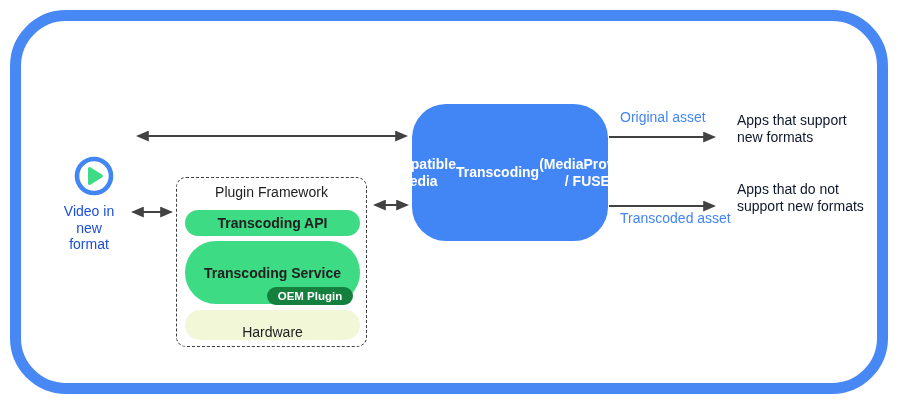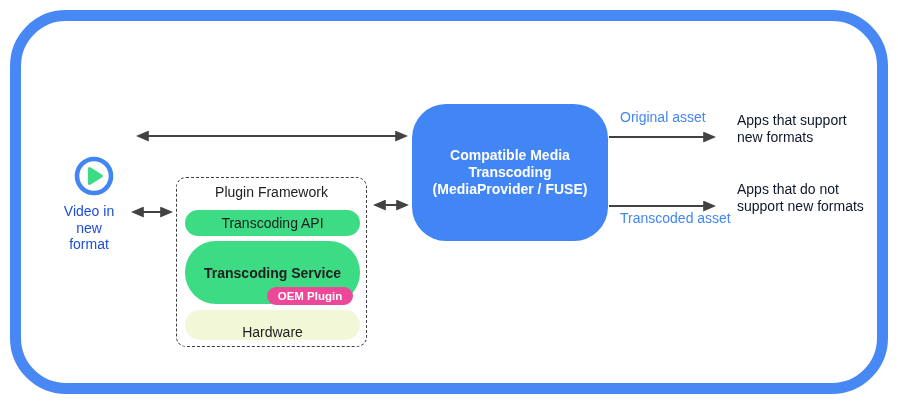--- a/index.html
+++ b/index.html
@@ -23,30 +23,30 @@
     border:1.6px dashed #3c4043;border-radius:10px;background:#ffffff;
   }
   .fw-title{
     position:absolute;left:0;top:6px;width:100%;text-align:center;
     font-size:14px;color:#212121;
   }
   .pill{
     position:absolute;left:8px;width:175px;display:flex;align-items:center;justify-content:center;
     box-sizing:border-box;
   }
-  .pill-api{top:32px;height:26px;border-radius:13px;background:#3DDC84;font-weight:normal;font-size:14px;}
+  .pill-api{top:32px;height:26px;border-radius:13px;background:#3DDC84;font-weight:bold;font-size:14px;}
   .pill-service{top:63px;height:63px;border-radius:31px;background:#3DDC84;font-weight:bold;font-size:14px;}
   .pill-oem{
-    left:90px;top:109px;width:86px;height:18px;border-radius:9px;background:#ec4899;
+    left:90px;top:109px;width:86px;height:18px;border-radius:9px;background:#15803d;
     color:#ffffff;font-weight:bold;font-size:11.5px;align-items:center;
   }
   .pill-hw{top:132px;height:30px;border-radius:15px;background:#F2F7D8;font-size:14px;align-items:flex-end;}
   .transcoder{
     position:absolute;left:412px;top:104px;width:196px;height:137px;border-radius:34px;
-    background:#4285F4;display:flex;flex-direction:column;align-items:center;justify-content:center;
+    background:#4285F4;display:flex;flex-direction:row;align-items:center;justify-content:center;
     color:#ffffff;font-weight:bold;font-size:14px;line-height:17px;text-align:center;
   }
   .asset-label{position:absolute;font-size:14px;color:#4285F4;white-space:nowrap;}
   .asset-original{left:620px;top:109px;}
   .asset-transcoded{left:620px;top:210px;}
   .apps-block{position:absolute;left:737px;font-size:14px;line-height:17px;color:#0f172a;white-space:nowrap;}
   .apps-support{top:112px;}
   .apps-nosupport{top:181px;}
 </style>
 </head>

